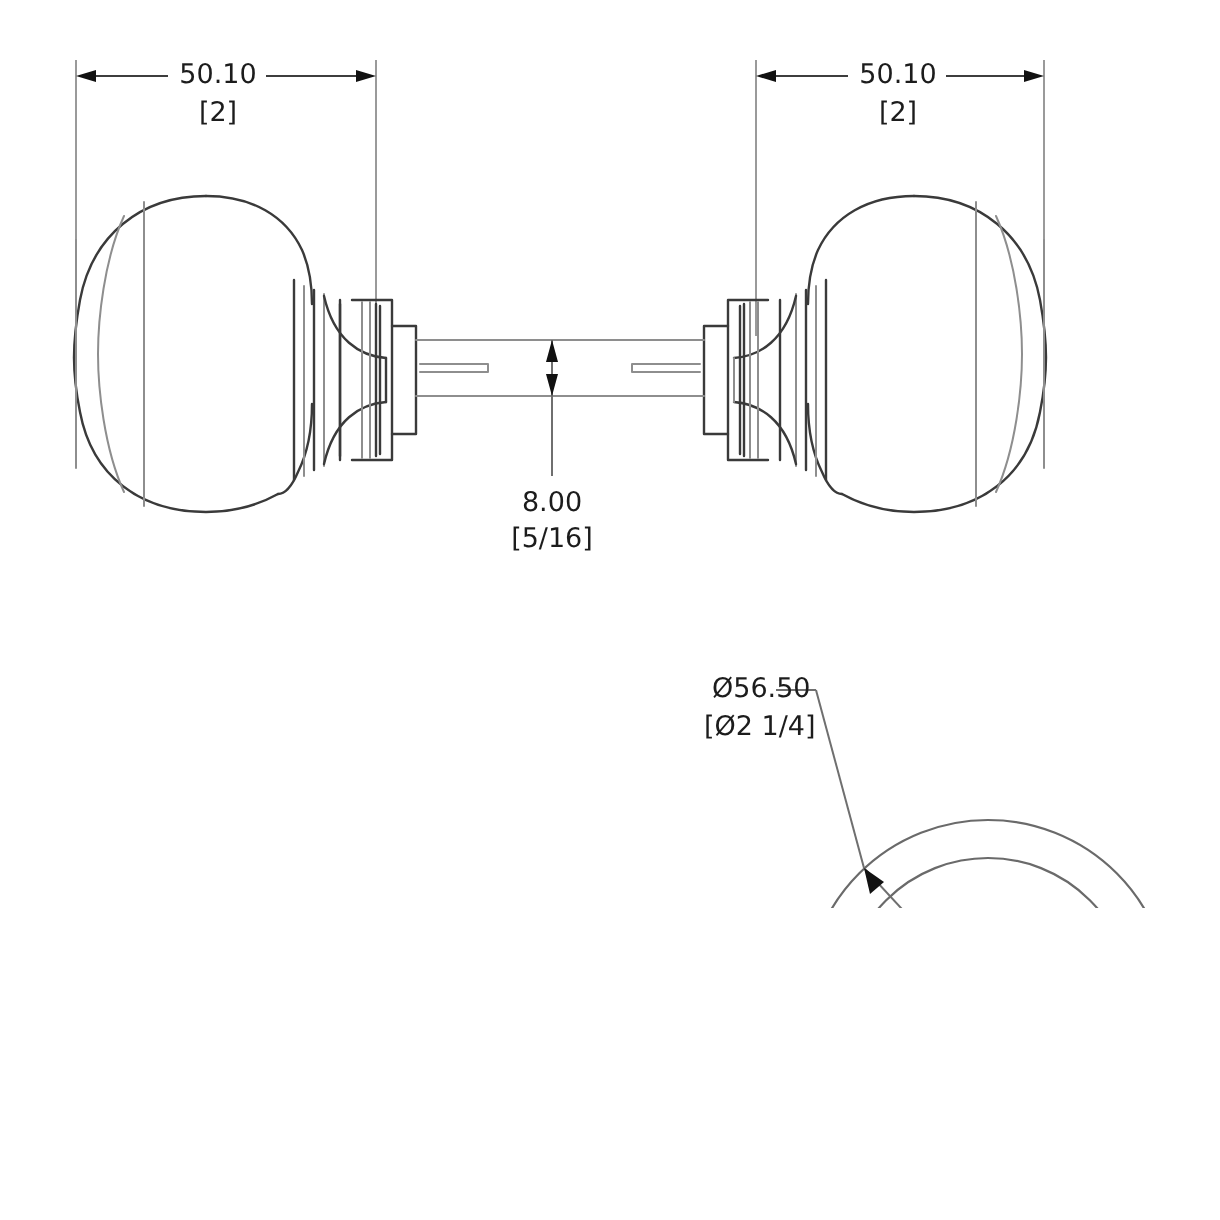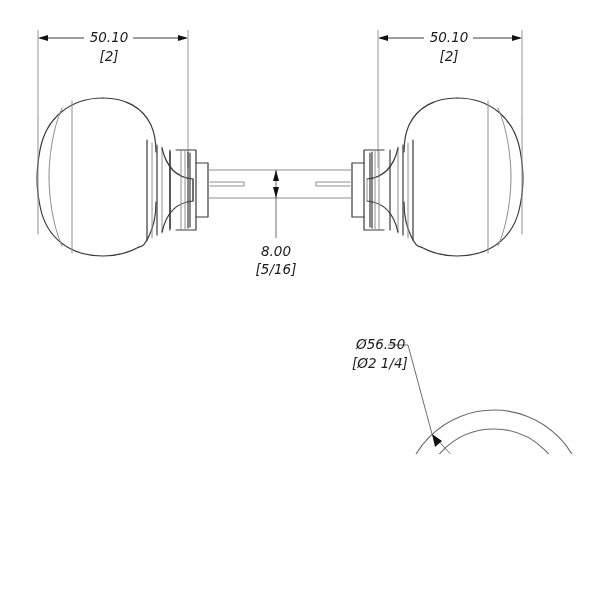--- a/index.html
+++ b/index.html
@@ -9,21 +9,20 @@
   }
   body {
     font-family: "DejaVu Sans", sans-serif;
   }
   #drawing-sheet {
     position: relative;
     width: 610px;
     height: 454px;
     background: #ffffff;
     overflow: hidden;
-    font-style: italic;
   }
   #drawing-sheet svg {
     display: block;
     position: absolute;
     top: 0;
     left: 0;
   }
   .dim-text {
     font-family: "DejaVu Sans", sans-serif;
     font-size: 13.5px;

